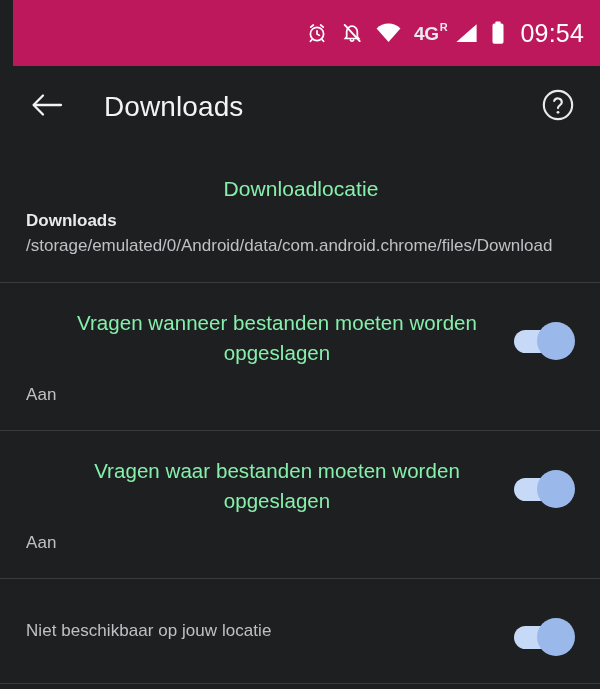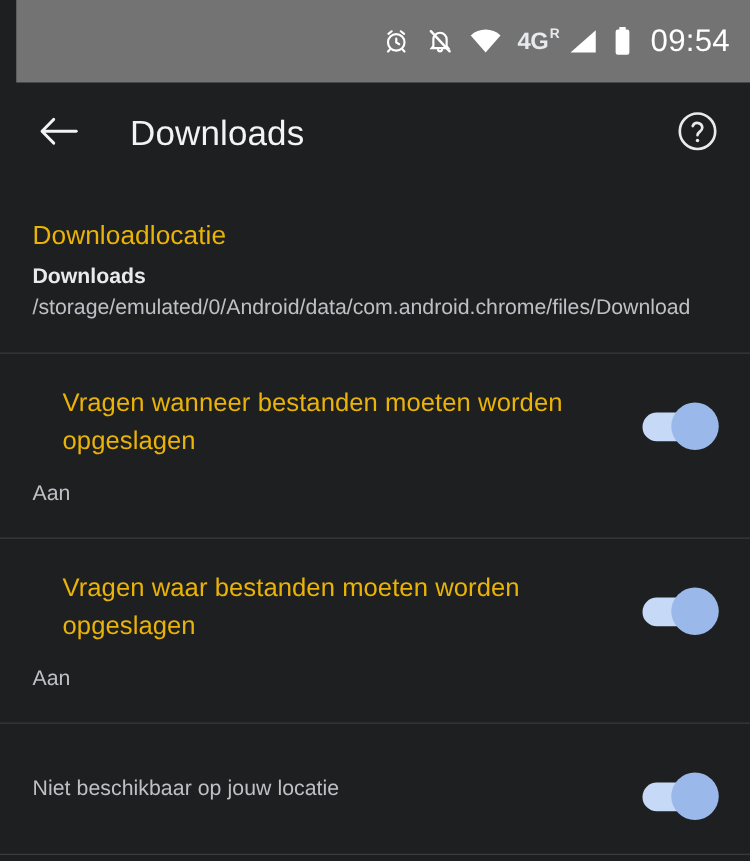--- a/index.html
+++ b/index.html
@@ -23,21 +23,21 @@
   }
 
   
   .status-bar {
     height: 66px;
     display: flex;
     align-items: center;
     justify-content: flex-end;
     padding: 0 16px 0 0;
     box-sizing: border-box;
-    background: #737373;
+    background: #be185d;
     margin-left: 13px;
   }
   .status-icons {
     display: flex;
     align-items: center;
     gap: 13px;
     color: #ffffff;
   }
   .status-icons svg { display: block; }
   .net-label {
@@ -114,24 +114,25 @@
   .row-divider {
     border-top: 1px solid #3a3b3c;
   }
 
   .row-text {
     flex: 1 1 auto;
     min-width: 0;
   }
   .row-title {
     font-size: 20.5px;
-    color: #eab308;
+    color: #86efac;
     line-height: 30px;
     font-weight: 400;
     letter-spacing: 0.05px;
+    text-align: center;
   }
   .row-sub {
     font-size: 17px;
     color: #bdc1c6;
     line-height: 26px;
     letter-spacing: 0.05px;
     margin-top: 14px;
   }
 
   

